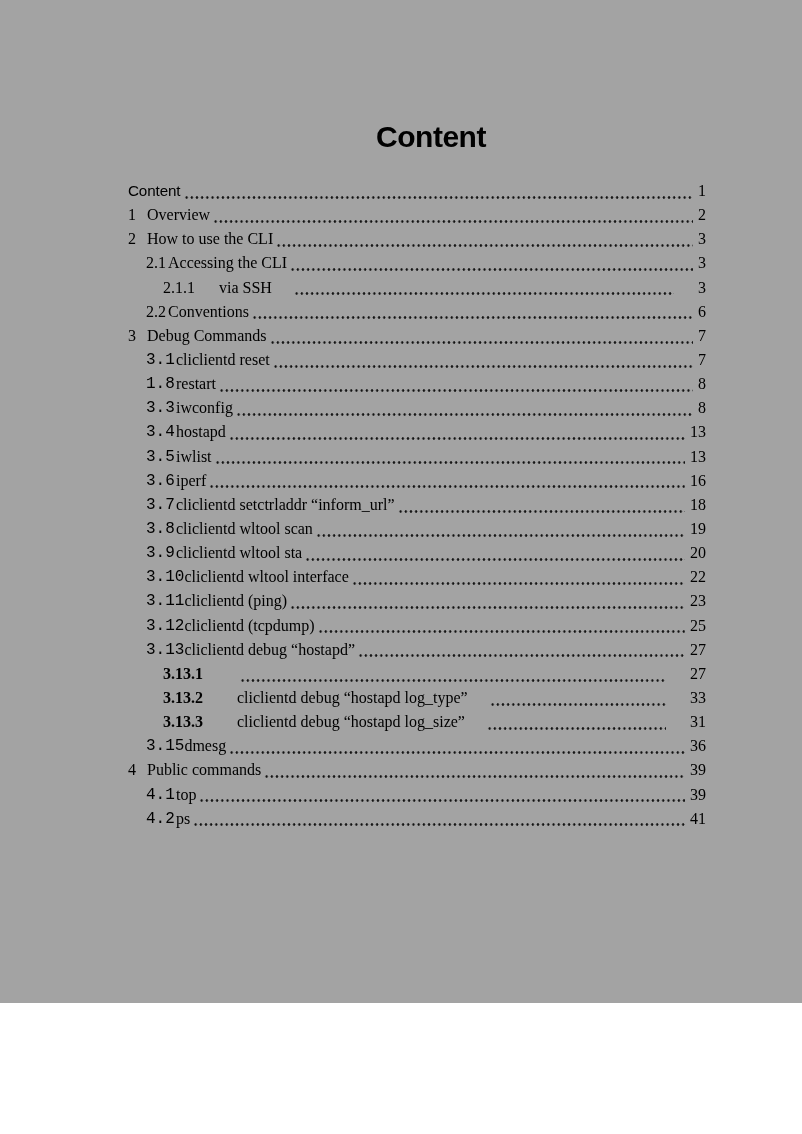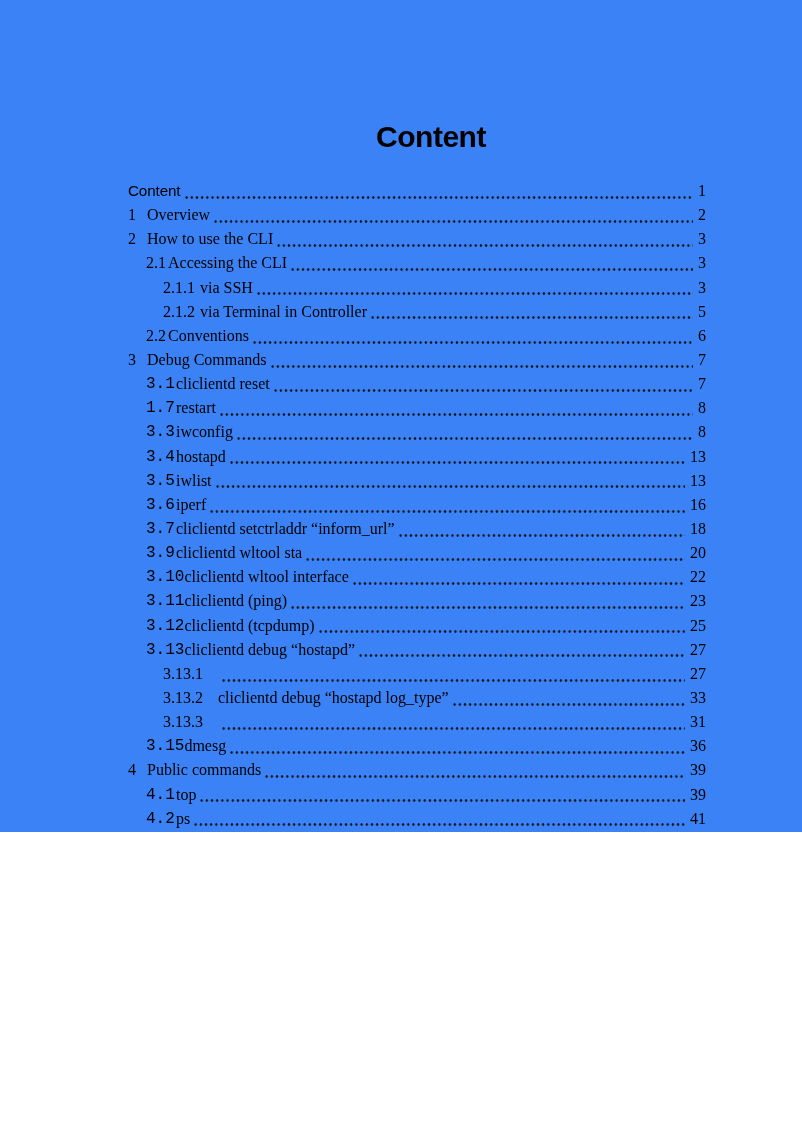--- a/index.html
+++ b/index.html
@@ -1,20 +1,20 @@
 <!DOCTYPE html>
 <html><head>
 <meta charset="utf-8">
 <style>
   html, body { margin: 0; padding: 0; background: #ffffff; }
   .page {
     position: relative;
     width: 802px;
-    height: 832px;
-    background: #3b82f6;
+    height: 1003px;
+    background: #a3a3a3;
     color: #000;
     font-family: "Liberation Serif", serif;
     overflow: hidden;
   }
   .title {
     position: absolute;
     top: 121px;
     left: 128px;
     width: 578px;
     margin: 0;
@@ -38,23 +38,23 @@
     line-height: 24.148px;
     font-size: 16px;
     white-space: nowrap;
     cursor: pointer;
   }
   .toc-row .num { display: inline-block; flex: none; }
   .lv0 .num { min-width: 19px; }
   .lv1 { padding-left: 18px; }
   .lv1 .num { min-width: 22px; }
   .lv1.wide .num { min-width: 30px; font-family: Liberation Mono, monospace; }
-  .lv2 { padding-left: 35px; }
+  .lv2 { padding-left: 35px; gap: 19px; }
   .lv2 .num { min-width: 37px; }
-  .lv2.wide .num { min-width: 55px; }
+  .lv2.wide .num { min-width: 55px; font-weight: bold; }
   .sans .label {
     font-family: "Liberation Sans", sans-serif;
     font-size: 15.2px;
     letter-spacing: -0.1px;
   }
   .label { flex: none; }
   .leader {
     flex: 1 1 auto;
     margin: 0 5px 0 3px;
     background-image: radial-gradient(circle, #111 0.95px, rgba(0,0,0,0) 1.5px);
@@ -108,46 +108,40 @@
         <span class="label">Accessing the CLI</span>
         <span class="leader"></span>
         <span class="pagenum">3</span>
       </div>
       <div class="toc-row lv2">
         <span class="num">2.1.1</span>
         <span class="label">via SSH</span>
         <span class="leader"></span>
         <span class="pagenum">3</span>
       </div>
-      <div class="toc-row lv2">
-        <span class="num">2.1.2</span>
-        <span class="label">via Terminal in Controller</span>
-        <span class="leader"></span>
-        <span class="pagenum">5</span>
-      </div>
       <div class="toc-row lv1">
         <span class="num">2.2</span>
         <span class="label">Conventions</span>
         <span class="leader"></span>
         <span class="pagenum">6</span>
       </div>
       <div class="toc-row lv0 wide">
         <span class="num">3</span>
         <span class="label">Debug Commands</span>
         <span class="leader"></span>
         <span class="pagenum">7</span>
       </div>
       <div class="toc-row lv1 wide">
         <span class="num">3.1</span>
         <span class="label">cliclientd reset</span>
         <span class="leader"></span>
         <span class="pagenum">7</span>
       </div>
       <div class="toc-row lv1 wide">
-        <span class="num">1.7</span>
+        <span class="num">1.8</span>
         <span class="label">restart</span>
         <span class="leader"></span>
         <span class="pagenum">8</span>
       </div>
       <div class="toc-row lv1 wide">
         <span class="num">3.3</span>
         <span class="label">iwconfig</span>
         <span class="leader"></span>
         <span class="pagenum">8</span>
       </div>
@@ -167,20 +161,26 @@
         <span class="num">3.6</span>
         <span class="label">iperf</span>
         <span class="leader"></span>
         <span class="pagenum">16</span>
       </div>
       <div class="toc-row lv1 wide">
         <span class="num">3.7</span>
         <span class="label">cliclientd setctrladdr “inform_url”</span>
         <span class="leader"></span>
         <span class="pagenum">18</span>
+      </div>
+      <div class="toc-row lv1 wide">
+        <span class="num">3.8</span>
+        <span class="label">cliclientd wltool scan</span>
+        <span class="leader"></span>
+        <span class="pagenum">19</span>
       </div>
       <div class="toc-row lv1 wide">
         <span class="num">3.9</span>
         <span class="label">cliclientd wltool sta</span>
         <span class="leader"></span>
         <span class="pagenum">20</span>
       </div>
       <div class="toc-row lv1 wide">
         <span class="num">3.10</span>
         <span class="label">cliclientd wltool interface</span>
@@ -211,20 +211,21 @@
         <span class="pagenum">27</span>
       </div>
       <div class="toc-row lv2 wide">
         <span class="num">3.13.2</span>
         <span class="label">cliclientd debug “hostapd log_type”</span>
         <span class="leader"></span>
         <span class="pagenum">33</span>
       </div>
       <div class="toc-row lv2 wide">
         <span class="num">3.13.3</span>
+        <span class="label">cliclientd debug “hostapd log_size”</span>
         <span class="leader"></span>
         <span class="pagenum">31</span>
       </div>
       <div class="toc-row lv1 wide">
         <span class="num">3.15</span>
         <span class="label">dmesg</span>
         <span class="leader"></span>
         <span class="pagenum">36</span>
       </div>
       <div class="toc-row lv0 wide">

